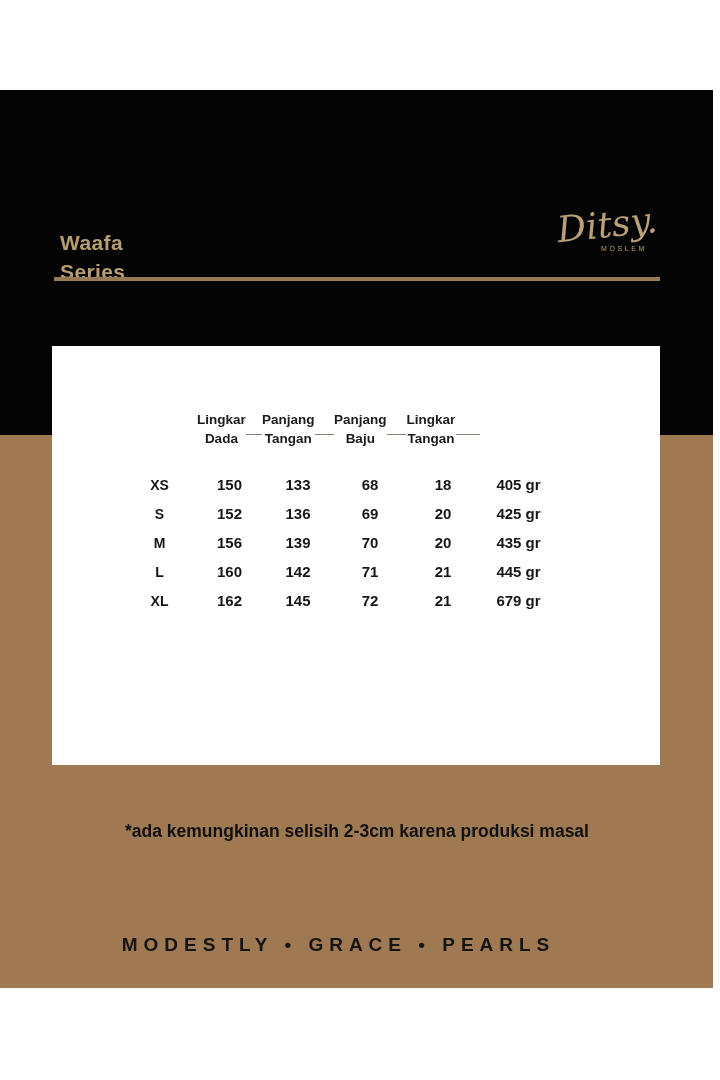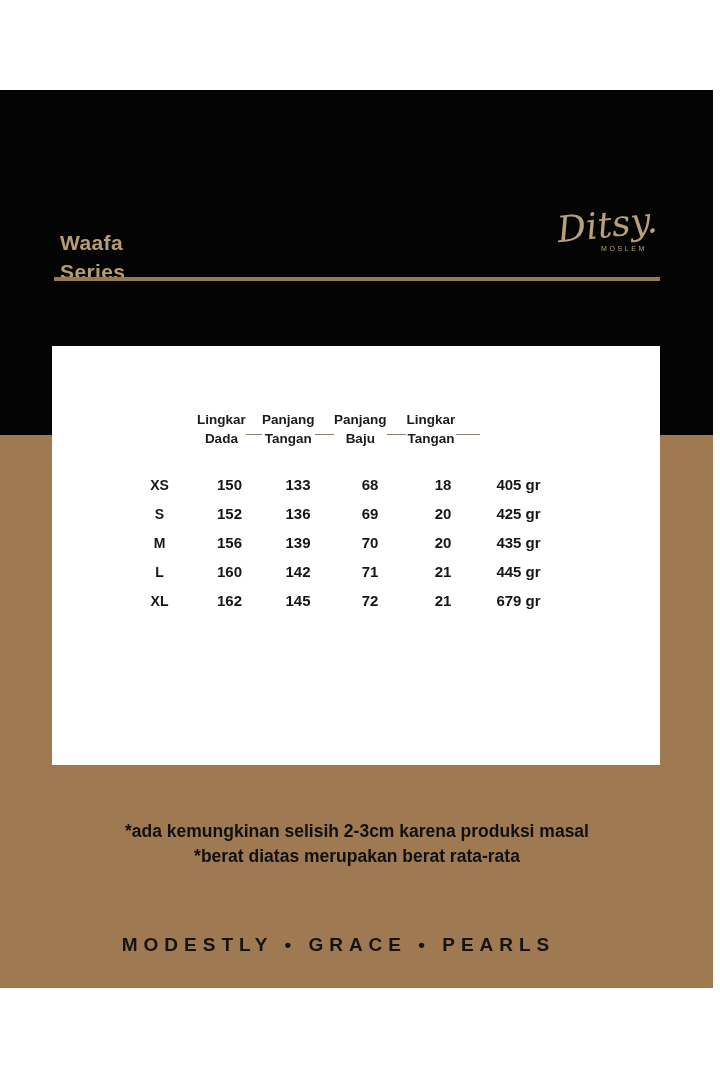--- a/index.html
+++ b/index.html
@@ -216,16 +216,15 @@
         <div class="td">21</div>
         <div class="td">679 gr</div>
       </div>
     </div>
 
   </div>
 </div>
 
 <div class="footnotes">
   <div>*ada kemungkinan selisih 2-3cm karena produksi masal</div>
-  <div>*berat diatas merupakan berat rata-rata</div>
 </div>
 
 <div class="tagline">MODESTLY • GRACE • PEARLS</div>
 
 </body></html>

